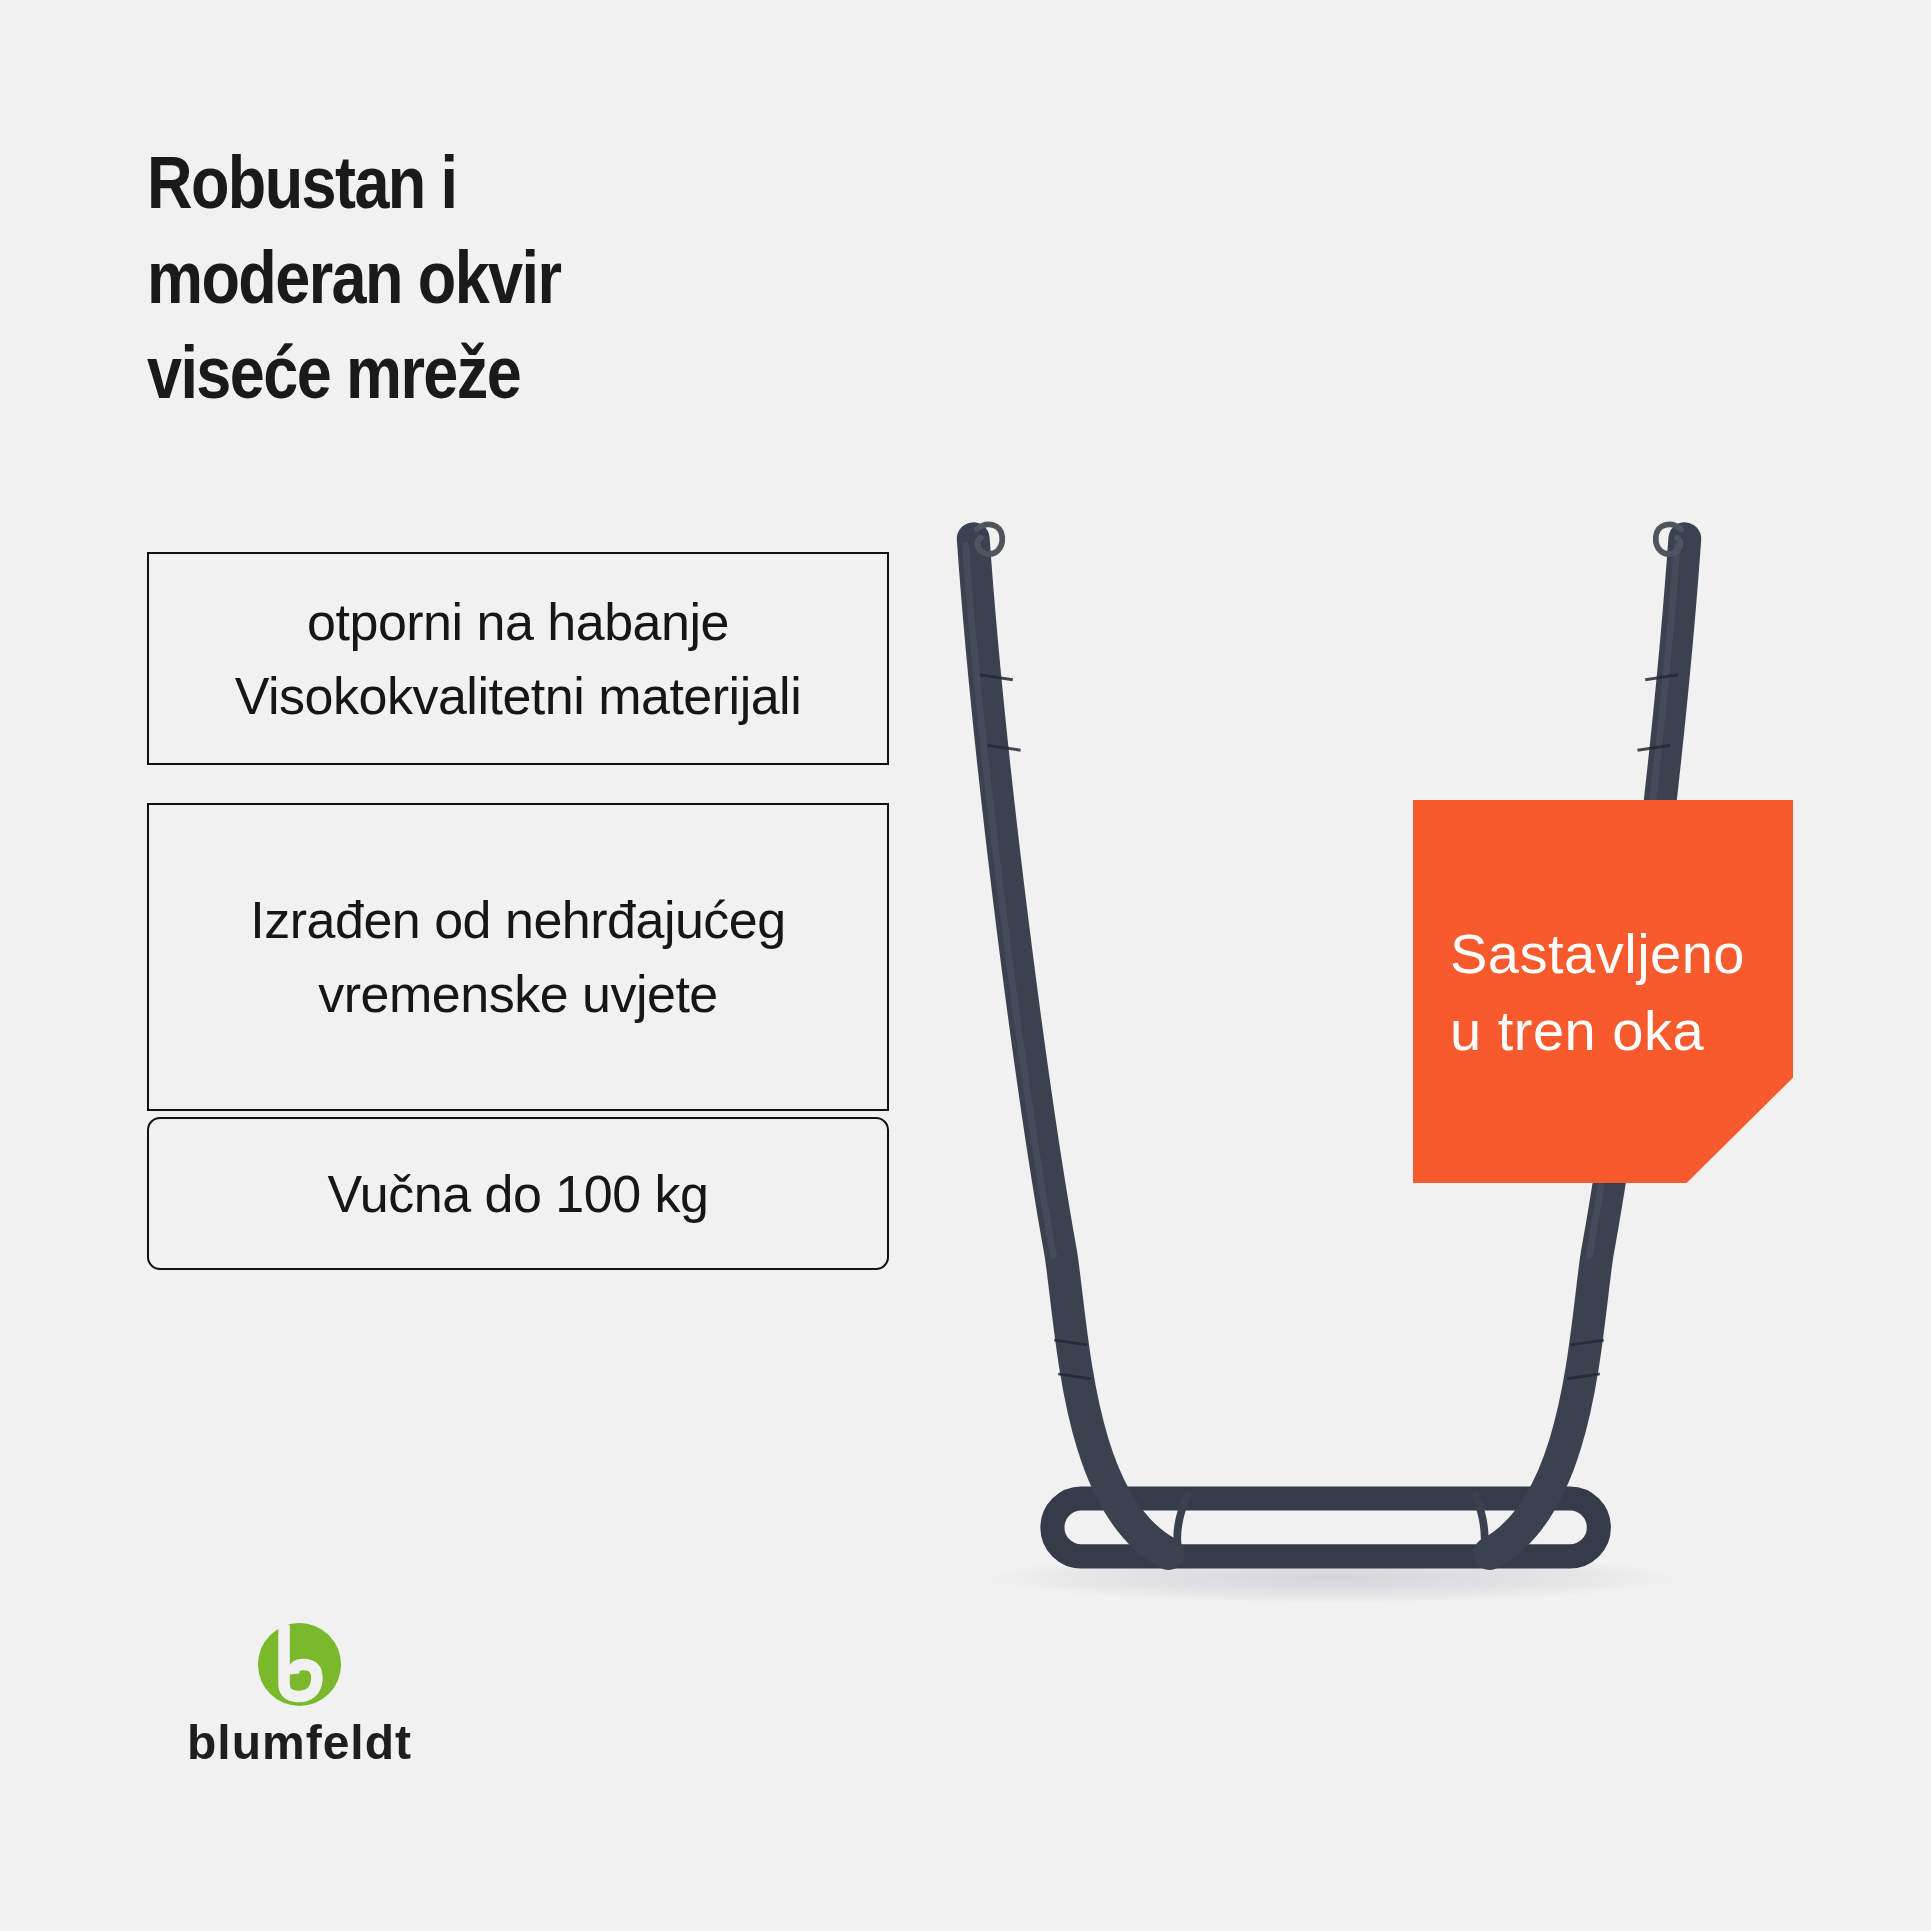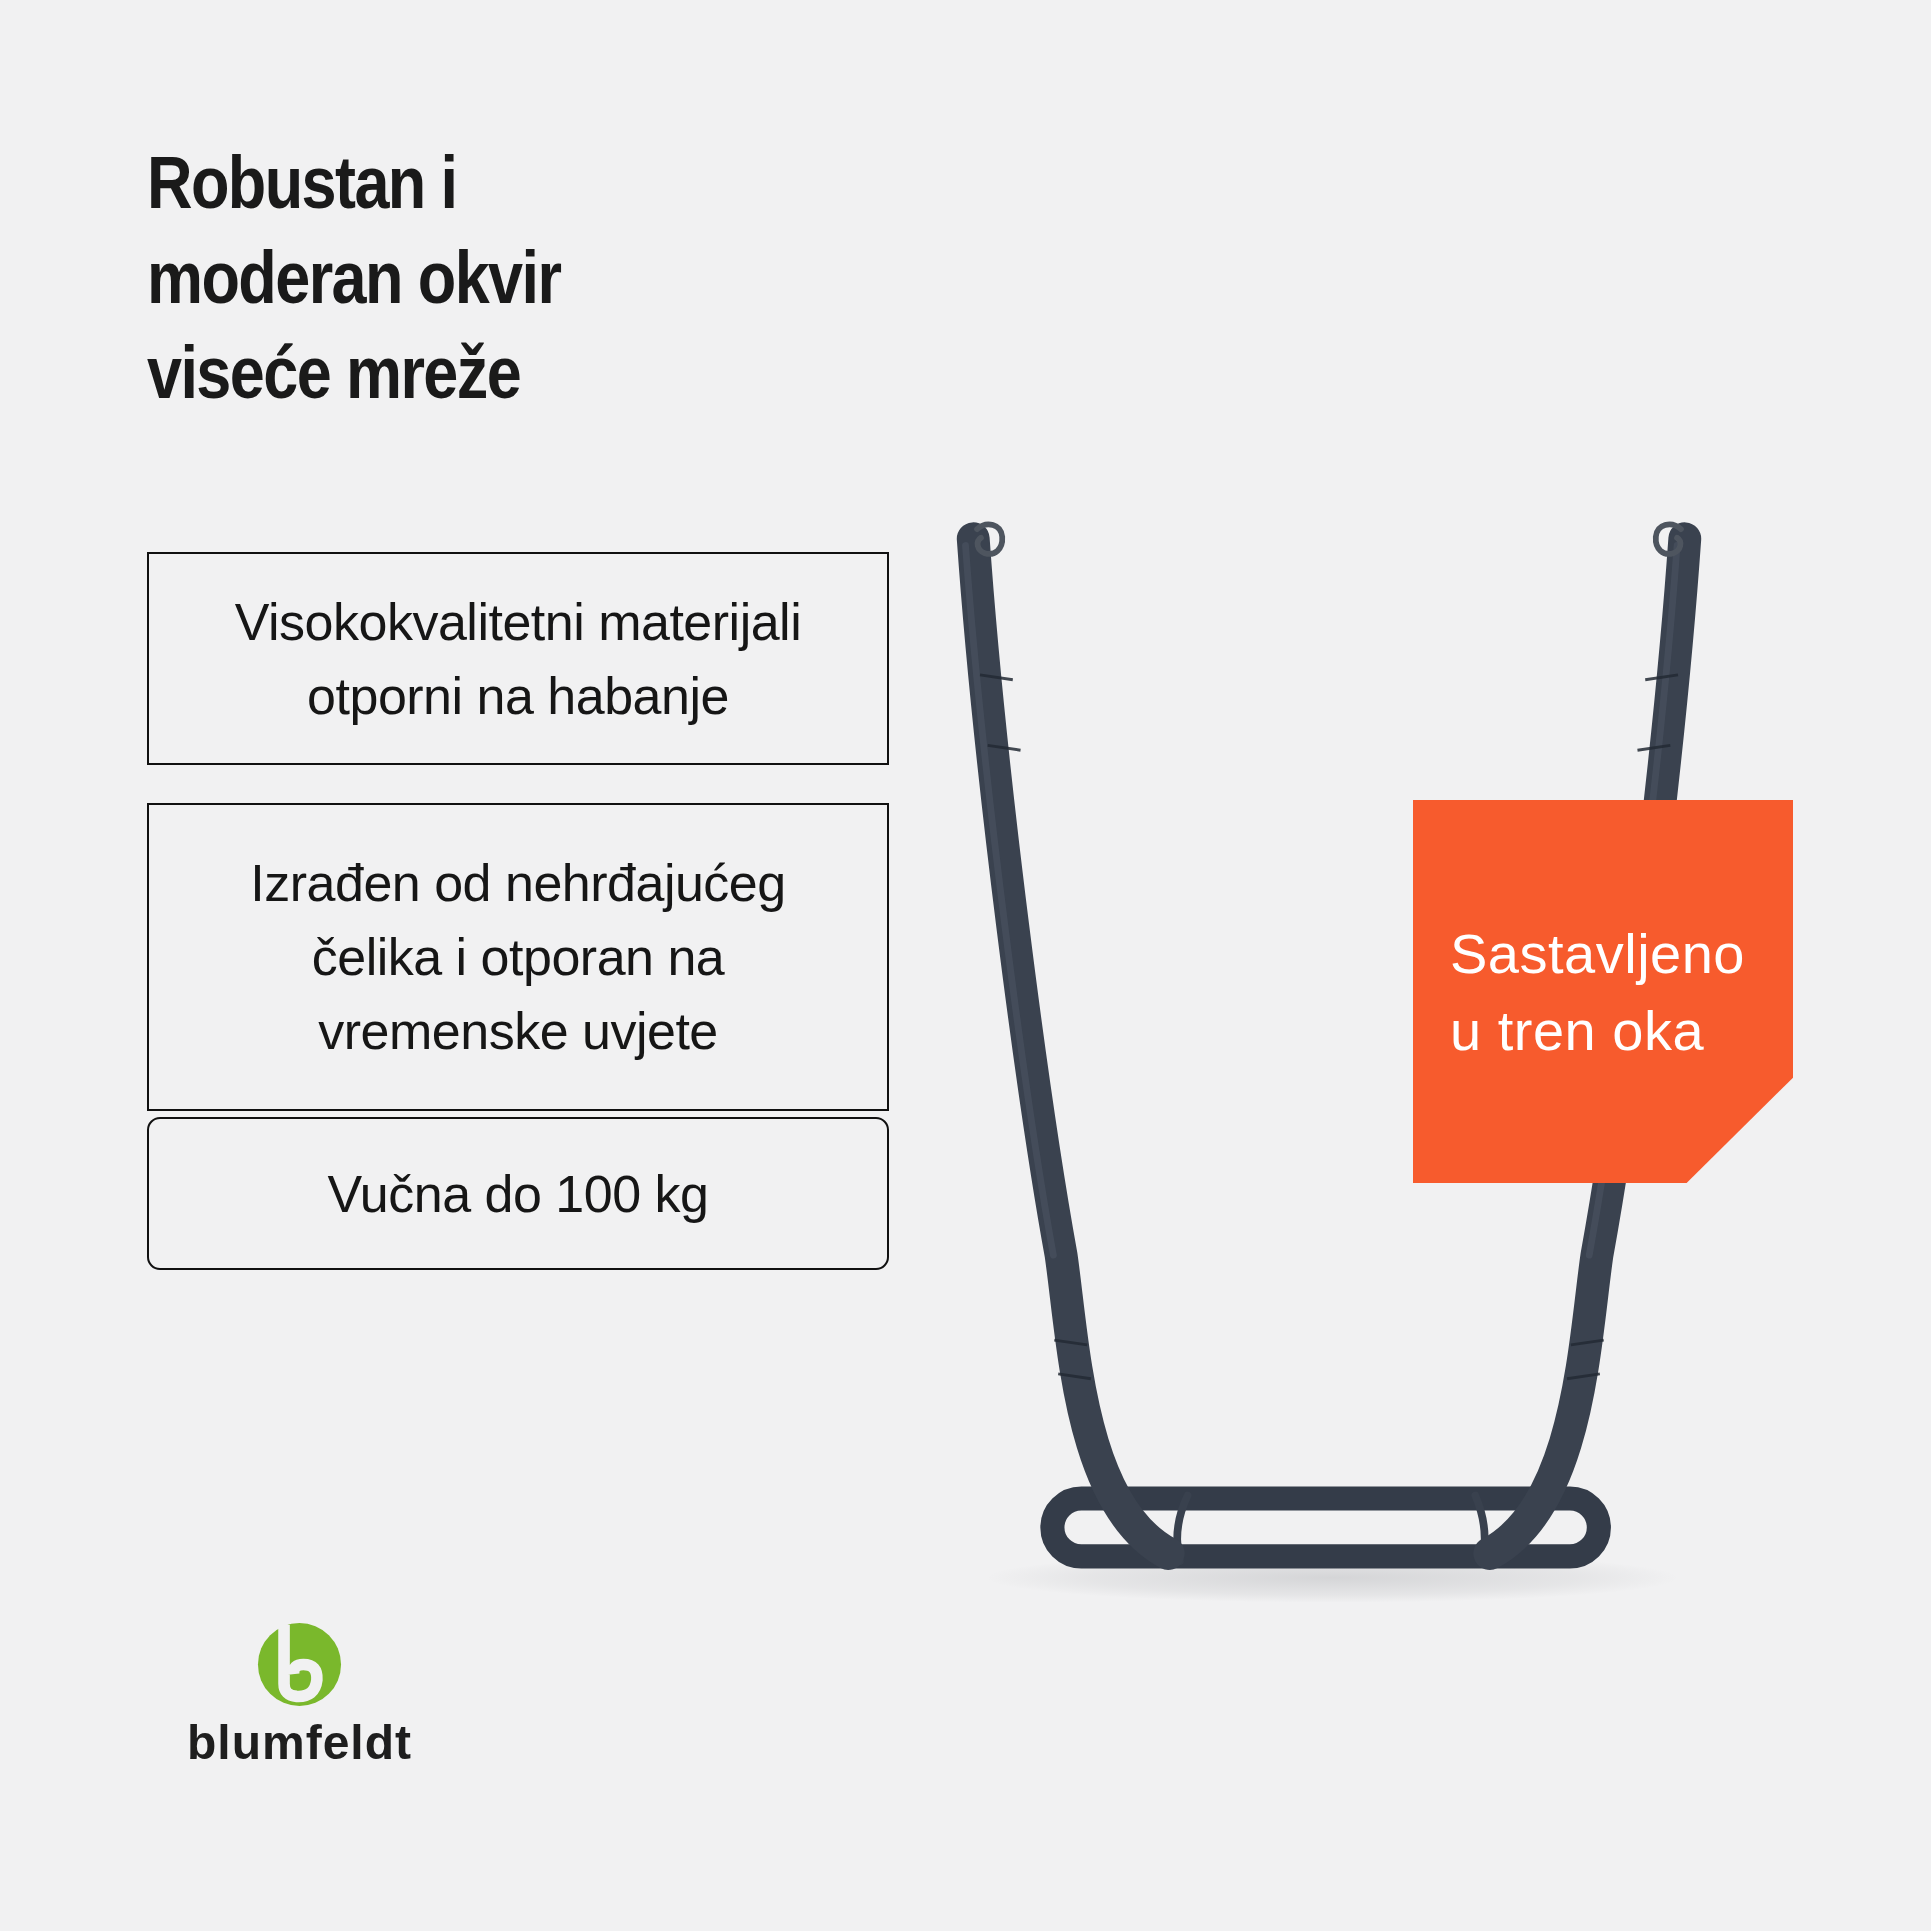--- a/index.html
+++ b/index.html
@@ -63,26 +63,25 @@
 
 <div class="stage">
 
   <div class="headline">
     <div>Robustan i</div>
     <div>moderan okvir</div>
     <div>viseće mreže</div>
   </div>
 
   <div class="feature-box" id="box1">
+    <div class="bline">otporni na habanje</div>
     <div class="bline">Visokokvalitetni materijali</div>
-    <div class="bline">otporni na habanje</div>
   </div>
   <div class="feature-box" id="box2">
     <div class="bline">Izrađen od nehrđajućeg</div>
-    <div class="bline">čelika i otporan na</div>
     <div class="bline">vremenske uvjete</div>
   </div>
   <div class="feature-box" id="box3">
     <div class="bline">Vučna do 100 kg</div>
   </div>
 
   <svg class="product-svg" width="1931" height="1931" viewBox="0 0 2000 2000">
     <defs>
       <radialGradient id="shadowGrad" cx="50%" cy="50%" r="50%">
         <stop offset="0%" stop-color="rgba(40,44,52,0.14)"></stop>

